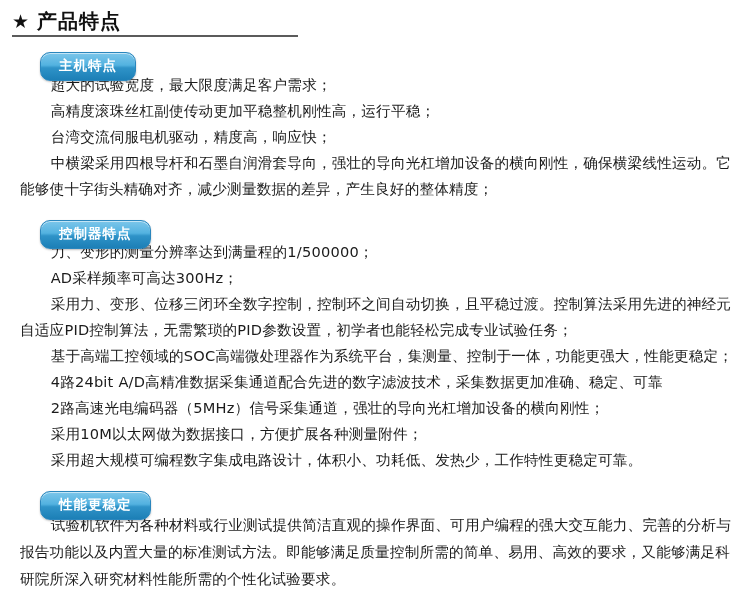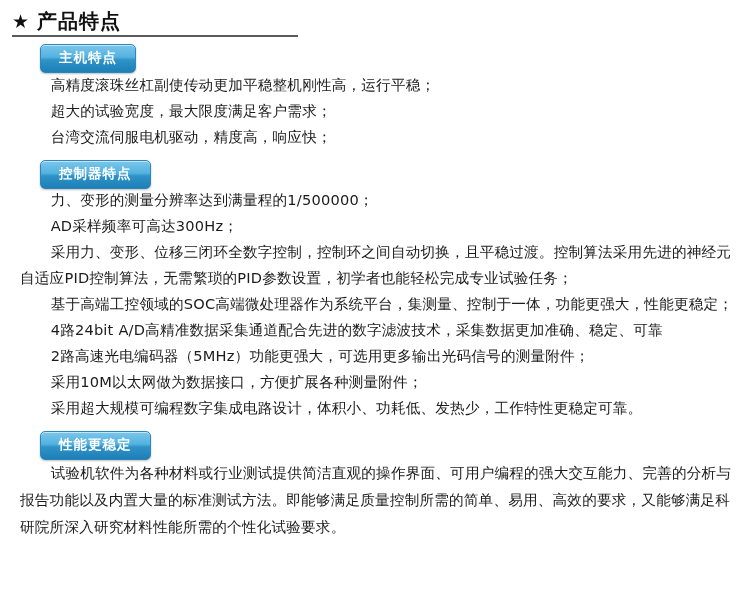--- a/index.html
+++ b/index.html
@@ -50,30 +50,30 @@
     height: 2px;
     background: #5b5b5b;
   }
 
   
   .pill {
     display: inline-block;
     margin-left: 40px;
     margin-top: 10px;
     padding: 4px 18px 5px 18px;
-    border-radius: 5px;
+    border-radius: 10px;
     color: #ffffff;
     font-size: 13.5px;
     font-weight: bold;
     letter-spacing: 1px;
     background: linear-gradient(to bottom, #7cc6ea 0%, #53b2e0 45%, #2f93c8 55%, #1c7fb6 100%);
     border: 1px solid #2a86bd;
     box-shadow: 0 1px 2px rgba(0,0,0,0.25), inset 0 1px 0 rgba(255,255,255,0.55);
     position: relative;
-    top: 0;
+    top: 8px;
   }
   .pill-wrap {
     height: 36px;
   }
 
   
   .body-block {
     padding: 0 14px 0 20px;
   }
   .para {
@@ -101,35 +101,36 @@
   <div class="title-row">
     <span class="star-icon">★</span>
     <span class="page-title">产品特点</span>
   </div>
   <div class="title-rule"></div>
 
   <div class="pill-wrap">
     <span class="pill">主机特点</span>
   </div>
   <div class="body-block group">
+    <p class="para">超大的试验宽度，最大限度满足客户需求；</p>
     <p class="para">高精度滚珠丝杠副使传动更加平稳整机刚性高，运行平稳；</p>
-    <p class="para">超大的试验宽度，最大限度满足客户需求；</p>
     <p class="para">台湾交流伺服电机驱动，精度高，响应快；</p>
+    <p class="para">中横梁采用四根导杆和石墨自润滑套导向，强壮的导向光杠增加设备的横向刚性，确保横梁线性运动。它能够使十字街头精确对齐，减少测量数据的差异，产生良好的整体精度；</p>
   </div>
 
   <div class="pill-wrap">
     <span class="pill">控制器特点</span>
   </div>
   <div class="body-block group g2">
     <p class="para">力、变形的测量分辨率达到满量程的1/500000；</p>
     <p class="para">AD采样频率可高达300Hz；</p>
     <p class="para">采用力、变形、位移三闭环全数字控制，控制环之间自动切换，且平稳过渡。控制算法采用先进的神经元自适应PID控制算法，无需繁琐的PID参数设置，初学者也能轻松完成专业试验任务；</p>
     <p class="para">基于高端工控领域的SOC高端微处理器作为系统平台，集测量、控制于一体，功能更强大，性能更稳定；</p>
     <p class="para">4路24bit A/D高精准数据采集通道配合先进的数字滤波技术，采集数据更加准确、稳定、可靠</p>
-    <p class="para">2路高速光电编码器（5MHz）功能更强大，可选用更多输出光码信号的测量附件；</p>
+    <p class="para">2路高速光电编码器（5MHz）信号采集通道，强壮的导向光杠增加设备的横向刚性；</p>
     <p class="para">采用10M以太网做为数据接口，方便扩展各种测量附件；</p>
     <p class="para">采用超大规模可编程数字集成电路设计，体积小、功耗低、发热少，工作特性更稳定可靠。</p>
   </div>
 
   <div class="pill-wrap">
     <span class="pill">性能更稳定</span>
   </div>
   <div class="body-block group last-block">
     <p class="para">试验机软件为各种材料或行业测试提供简洁直观的操作界面、可用户编程的强大交互能力、完善的分析与报告功能以及内置大量的标准测试方法。即能够满足质量控制所需的简单、易用、高效的要求，又能够满足科研院所深入研究材料性能所需的个性化试验要求。</p>
   </div>

